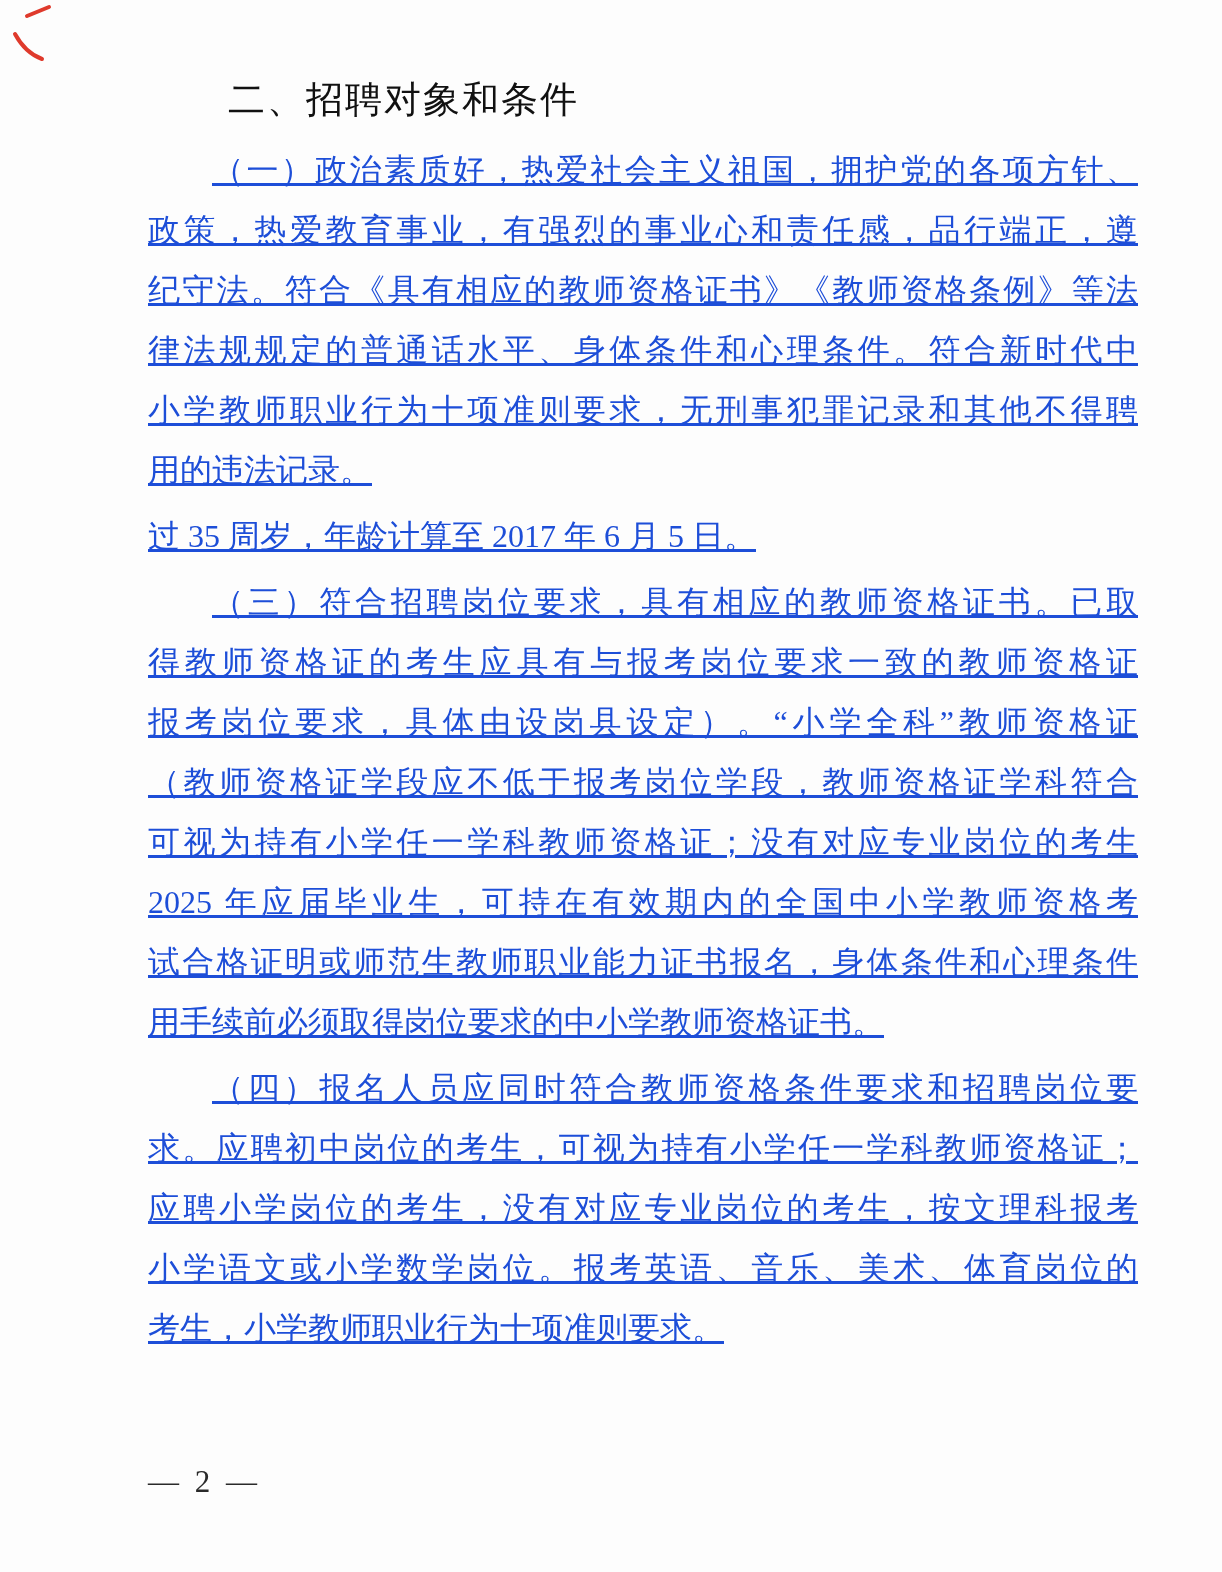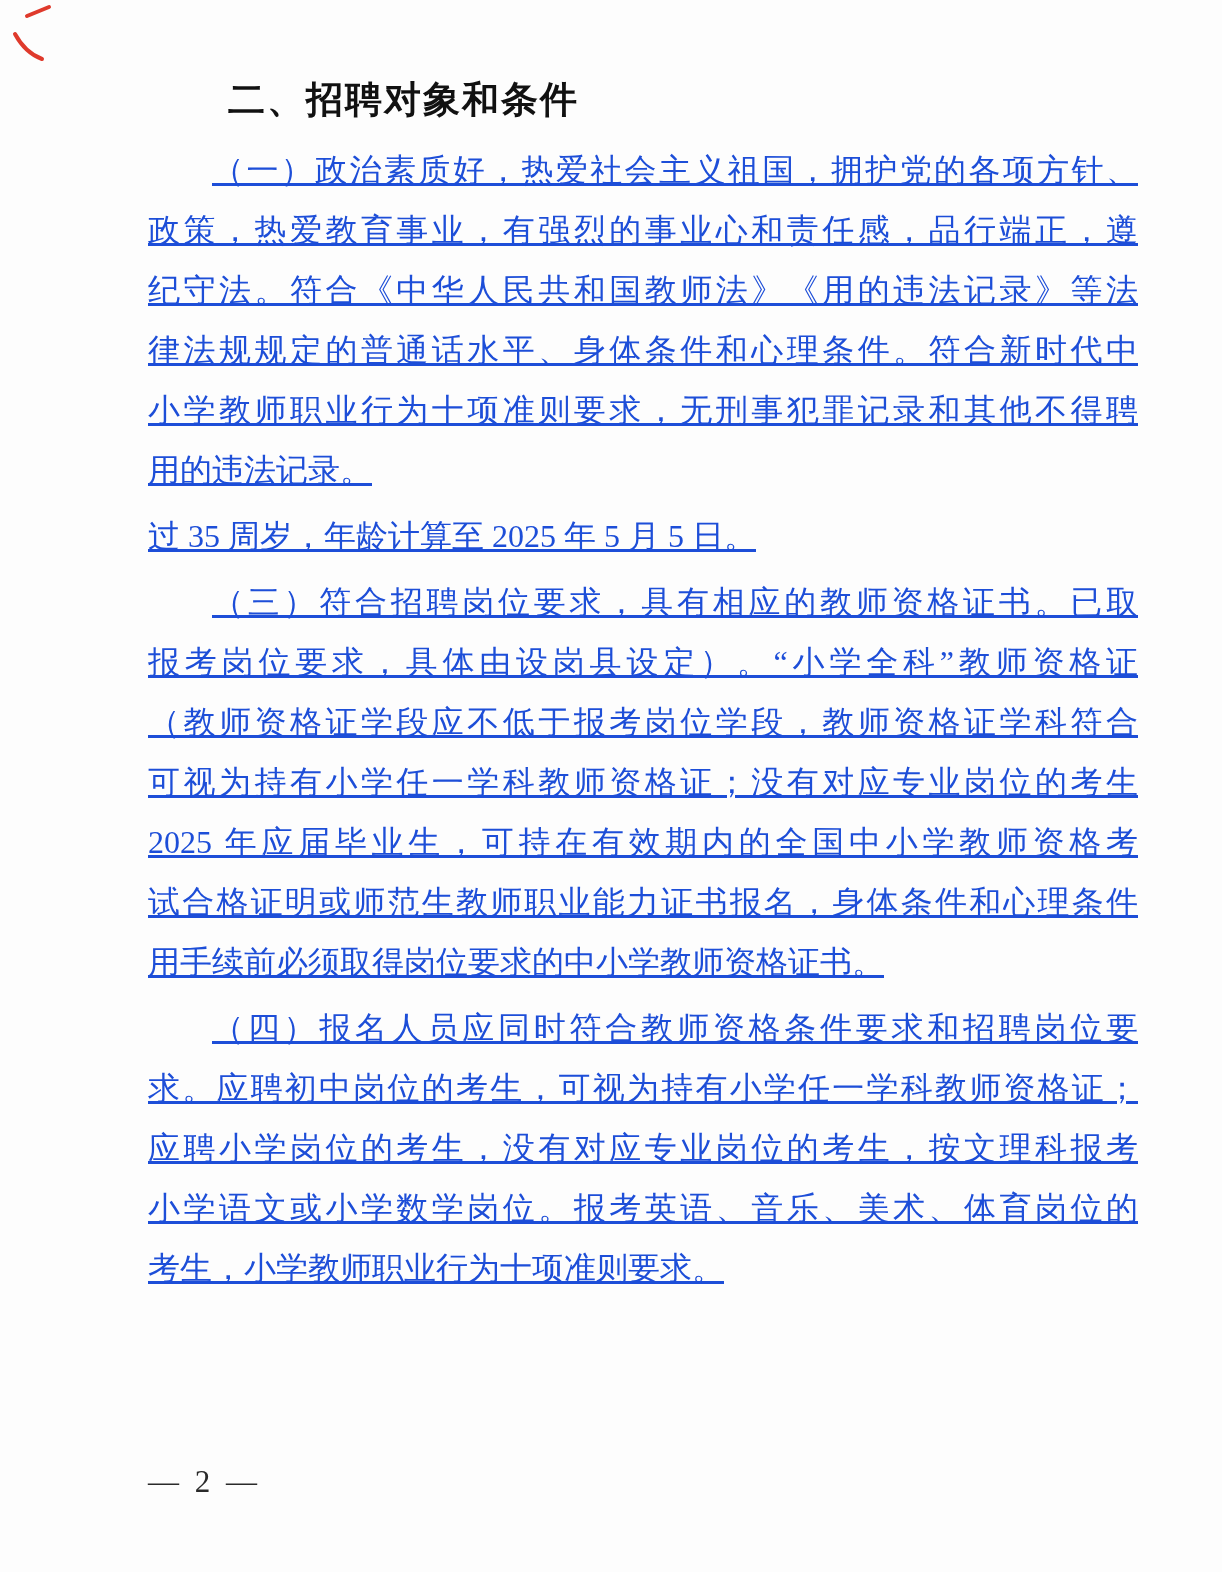--- a/index.html
+++ b/index.html
@@ -22,21 +22,21 @@
     top: 0;
   }
   .doc-body {
     position: absolute;
     left: 148px;
     width: 990px;
     top: 78px;
   }
   .heading {
     font-family: "Liberation Sans", "DejaVu Sans", sans-serif;
-    font-weight: 700;
+    font-weight: 400;
     font-size: 37px;
     line-height: 44px;
     letter-spacing: 2px;
     color: #111111;
     padding-left: 80px;
     margin: 0 0 18px 0;
   }
   .para {
     margin: 0 0 6px 0;
   }
@@ -75,30 +75,31 @@
     <path d="M27 16 L49 7" fill="none" stroke-width="4" stroke-linecap="round" stroke="#df3a2c"></path>
     <path d="M15 34 C 21 45, 31 55, 42 59" fill="none" stroke-width="4" stroke-linecap="round" stroke="#df3a2c"></path>
   </svg>
 
   <div class="doc-body">
     <h2 class="heading">二、招聘对象和条件</h2>
     <div id="paras">
         <div class="para">
           <div class="line first">（一）政治素质好，热爱社会主义祖国，拥护党的各项方针、</div>
           <div class="line">政策，热爱教育事业，有强烈的事业心和责任感，品行端正，遵</div>
-          <div class="line">纪守法。符合《中华人民共和国教师法》《用的违法记录》等法</div>
+          <div class="line">纪守法。符合《具有相应的教师资格证书》《教师资格条例》等法</div>
           <div class="line">律法规规定的普通话水平、身体条件和心理条件。符合新时代中</div>
           <div class="line">小学教师职业行为十项准则要求，无刑事犯罪记录和其他不得聘</div>
           <div class="line last">用的违法记录。</div>
         </div>
         <div class="para">
-          <div class="line last">过 35 周岁，年龄计算至 2025 年 5 月 5 日。</div>
+          <div class="line last">过 35 周岁，年龄计算至 2017 年 6 月 5 日。</div>
         </div>
         <div class="para">
           <div class="line first">（三）符合招聘岗位要求，具有相应的教师资格证书。已取</div>
+          <div class="line">得教师资格证的考生应具有与报考岗位要求一致的教师资格证</div>
           <div class="line">报考岗位要求，具体由设岗县设定）。“小学全科”教师资格证</div>
           <div class="line">（教师资格证学段应不低于报考岗位学段，教师资格证学科符合</div>
           <div class="line">可视为持有小学任一学科教师资格证；没有对应专业岗位的考生</div>
           <div class="line">2025 年应届毕业生，可持在有效期内的全国中小学教师资格考</div>
           <div class="line">试合格证明或师范生教师职业能力证书报名，身体条件和心理条件</div>
           <div class="line last">用手续前必须取得岗位要求的中小学教师资格证书。</div>
         </div>
         <div class="para">
           <div class="line first">（四）报名人员应同时符合教师资格条件要求和招聘岗位要</div>
           <div class="line">求。应聘初中岗位的考生，可视为持有小学任一学科教师资格证；</div>

